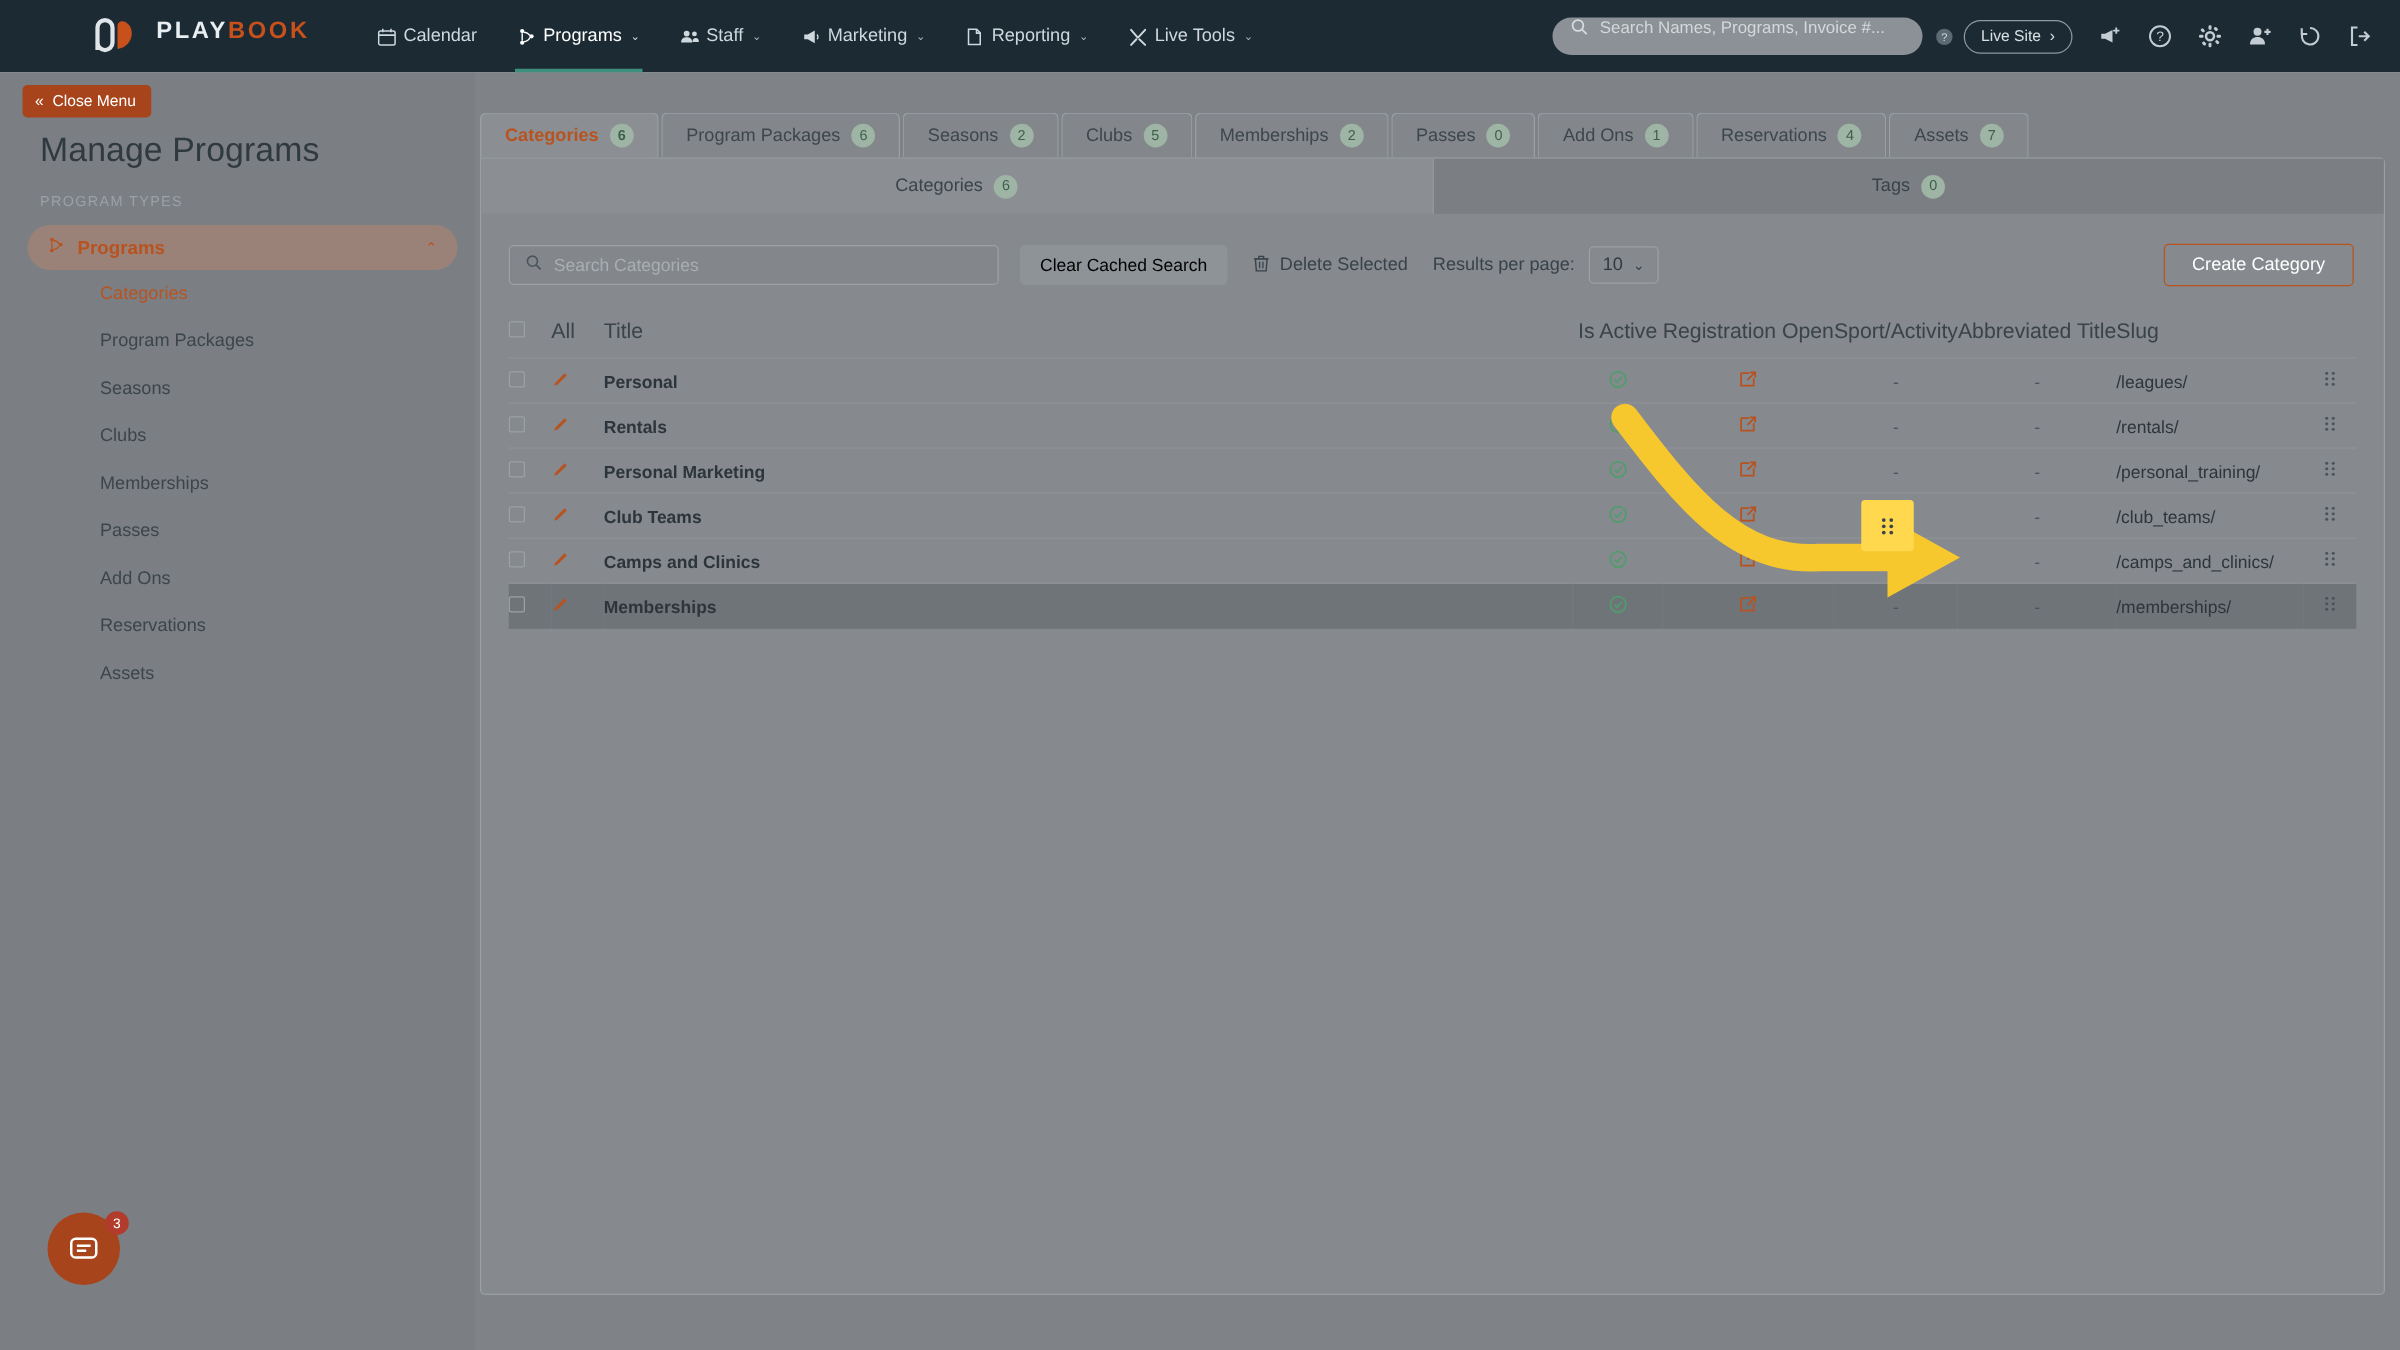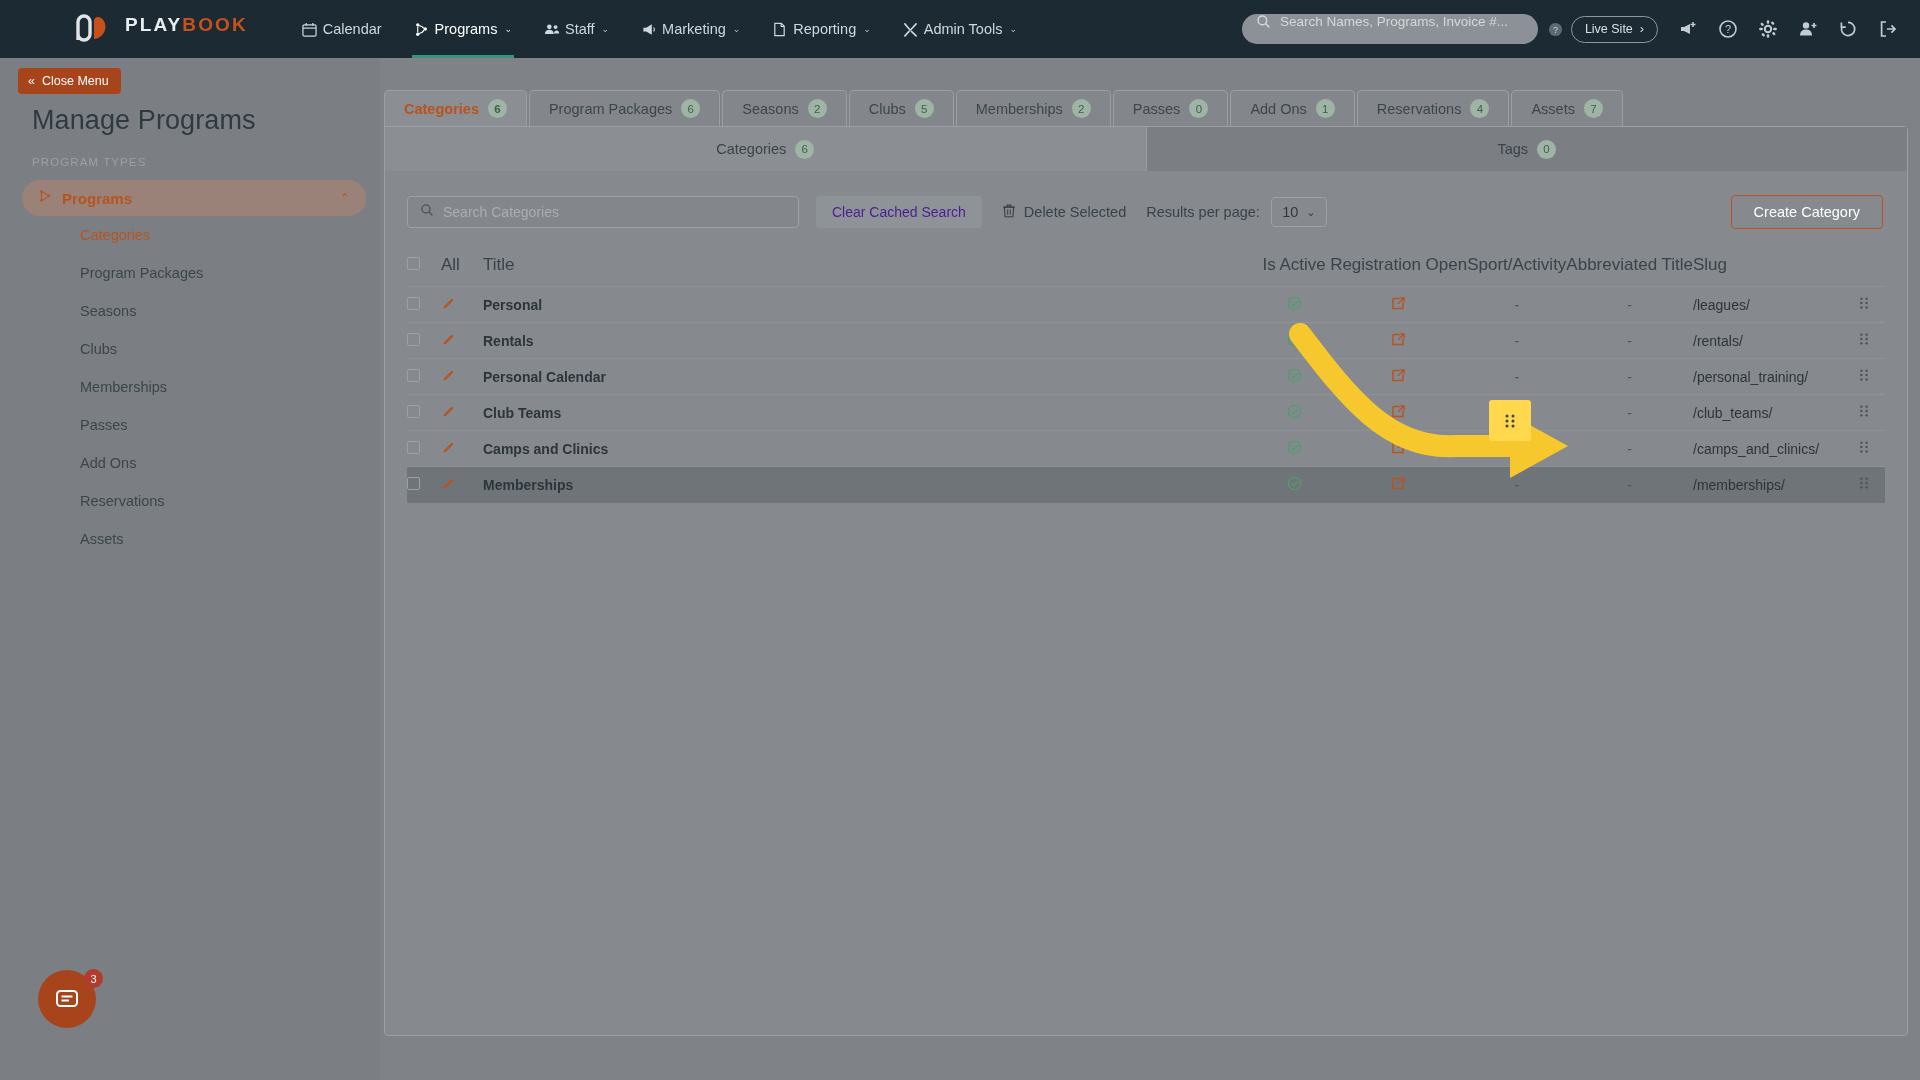--- a/index.html
+++ b/index.html
@@ -123,21 +123,21 @@
   .subtab.inactive{ background:#7b7f84; border-left:1px solid #9aa0a4; }
 
   .toolbar{ display:flex; align-items:center; padding:24px 24px 0 22px; gap:0; }
   .search-in{
     width:392px; height:32px; border:1px solid #9ba1a5; border-radius:4px; background:#83878c;
     display:flex; align-items:center; gap:9px; padding:0 12px; cursor:text;
   }
   .search-in .ph{ font-size:14px; color:#a9aeb2; }
   .btn-clear{
     margin-left:17px; height:32px; background:#8e9398; border-radius:4px;
-    display:flex; align-items:center; padding:0 16px; font-size:14px; color:#4c1d95; cursor:pointer; white-space:nowrap;
+    display:flex; align-items:center; padding:0 16px; font-size:14px; color:#000000; cursor:pointer; white-space:nowrap;
   }
   .btn-del{
     margin-left:20px; height:32px; display:flex; align-items:center; gap:8px;
     font-size:14.5px; color:#38424a; cursor:pointer; white-space:nowrap;
   }
   .rpp-label{ margin-left:20px; font-size:14.5px; color:#38424a; white-space:nowrap;}
   .rpp-sel{
     margin-left:11px; width:56px; height:30px; border:1px solid #9ba1a5; border-radius:4px;
     display:flex; align-items:center; justify-content:center; gap:8px; font-size:14.5px; color:#2f3a40; cursor:pointer;
   }
@@ -247,21 +247,21 @@
         <span>Reporting</span>
         <span class="caret">⌄</span>
       </div>
 
       <div class="navitem">
         <span class="nav-icn">
           <svg width="15" height="15" viewBox="0 0 16 16">
               <path d="M2 2 L7.5 8.5 M9 10 L14 14.8 M14 2 L8.5 8 M2 14.8 L6.5 10" stroke="#cfd8dd" stroke-width="1.7" fill="none" stroke-linecap="round"></path>
             </svg>
         </span>
-        <span>Admin Tools</span>
+        <span>Live Tools</span>
         <span class="caret">⌄</span>
       </div>
     </div>
 
     <div class="nav-right">
       <div class="searchbox">
         <span>
           <svg width="15" height="15" viewBox="0 0 16 16">
               <circle cx="6.8" cy="6.8" r="4.6" fill="none" stroke="#d6dbde" stroke-width="1.5"></circle>
               <line x1="10.4" y1="10.4" x2="14.2" y2="14.2" stroke="#d6dbde" stroke-width="1.6"></line>
@@ -552,21 +552,21 @@
                     <circle cx="5" cy="13" r="1.4"></circle>
                     <circle cx="11" cy="13" r="1.4"></circle>
                   </g>
                 </svg></td>
             </tr>
             <tr>
               <td><span class="ck"></span></td>
               <td><span><svg width="15" height="15" viewBox="0 0 16 16">
                     <path d="M2.4 13.4 L3.6 10.6 L11.4 2.8 L13.2 4.6 L5.4 12.4 Z" fill="#b8531f"></path>
                   </svg></span></td>
-              <td class="td-title">Personal Calendar</td>
+              <td class="td-title">Personal Marketing</td>
               <td class="center"><span><svg width="15" height="15" viewBox="0 0 16 16">
                     <circle cx="8" cy="8" r="6.6" fill="none" stroke="#4e9e6b" stroke-width="1.4"></circle>
                     <path d="M5 8.2 L7.2 10.4 L11.2 5.8" fill="none" stroke="#4e9e6b" stroke-width="1.4"></path>
                   </svg></span></td>
               <td class="center"><span><svg width="15" height="15" viewBox="0 0 16 16">
                     <path d="M2 2.6 L9 2.6 M2 2.6 L2 13.4 L12.8 13.4 L12.8 7" fill="none" stroke="#b8531f" stroke-width="1.5"></path>
                     <path d="M7.4 8.4 L13.6 2.2 M9.6 2 L14 2 L14 6.3" fill="none" stroke="#b8531f" stroke-width="1.5"></path>
                   </svg></span></td>
               <td class="center dash">-</td>
               <td class="center dash">-</td>

